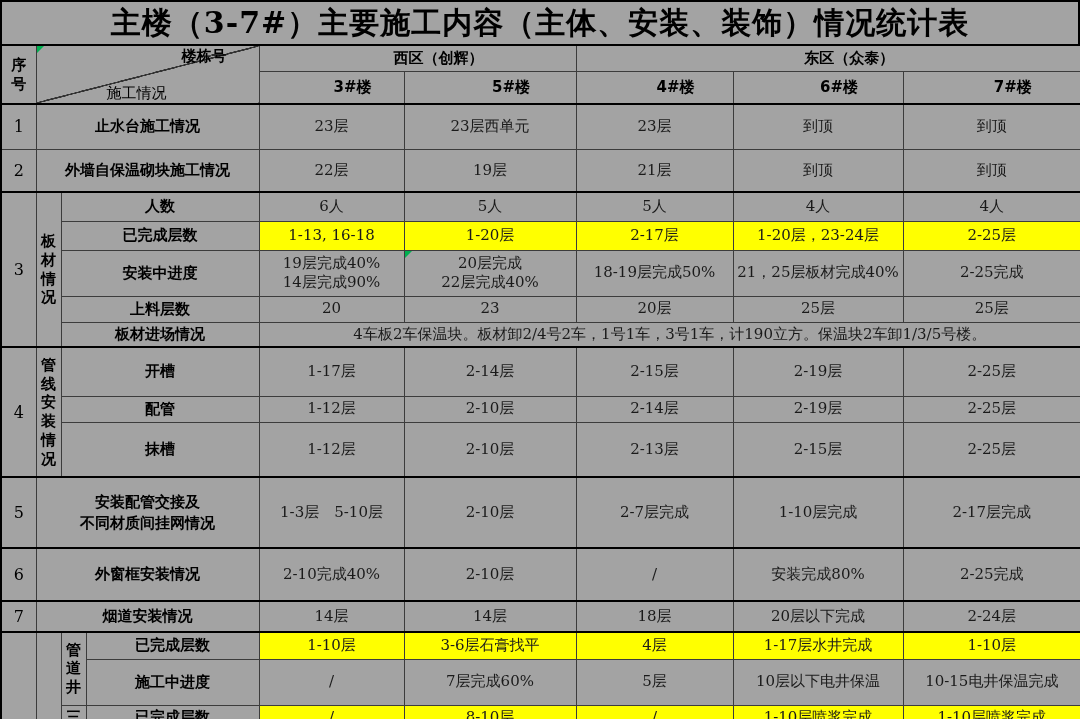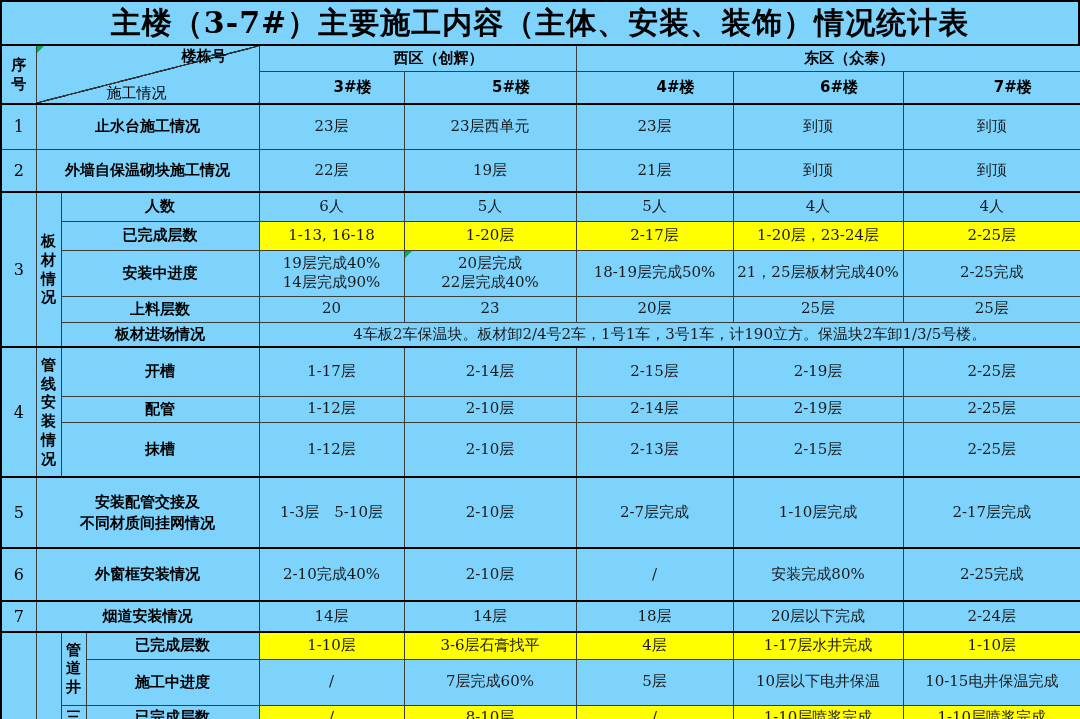--- a/index.html
+++ b/index.html
@@ -1,19 +1,19 @@
 <!DOCTYPE html>
 <html lang="zh" style="--highlight: #FFFF00; --marker: #00B050;"><head>
 <meta charset="utf-8">
 <style>
   html,body{margin:0;padding:0;background:#fff;}
   #screen{
     position:relative;width:1080px;height:719px;overflow:hidden;
     font-family:"DejaVu Sans","Liberation Sans",sans-serif;
-    color:#000;background:#7dd3fc;box-sizing:border-box;
+    color:#000;background:#a3a3a3;box-sizing:border-box;
   }
   
   #title-bar{
     box-sizing:border-box;height:44px;width:1080px;
     border:2px solid #000;border-bottom:none;
     display:flex;align-items:center;justify-content:center;
     font-family:"DejaVu Serif","Liberation Serif",serif;
     font-weight:bold;font-size:30px;letter-spacing:1px;white-space:nowrap;
   }
   

